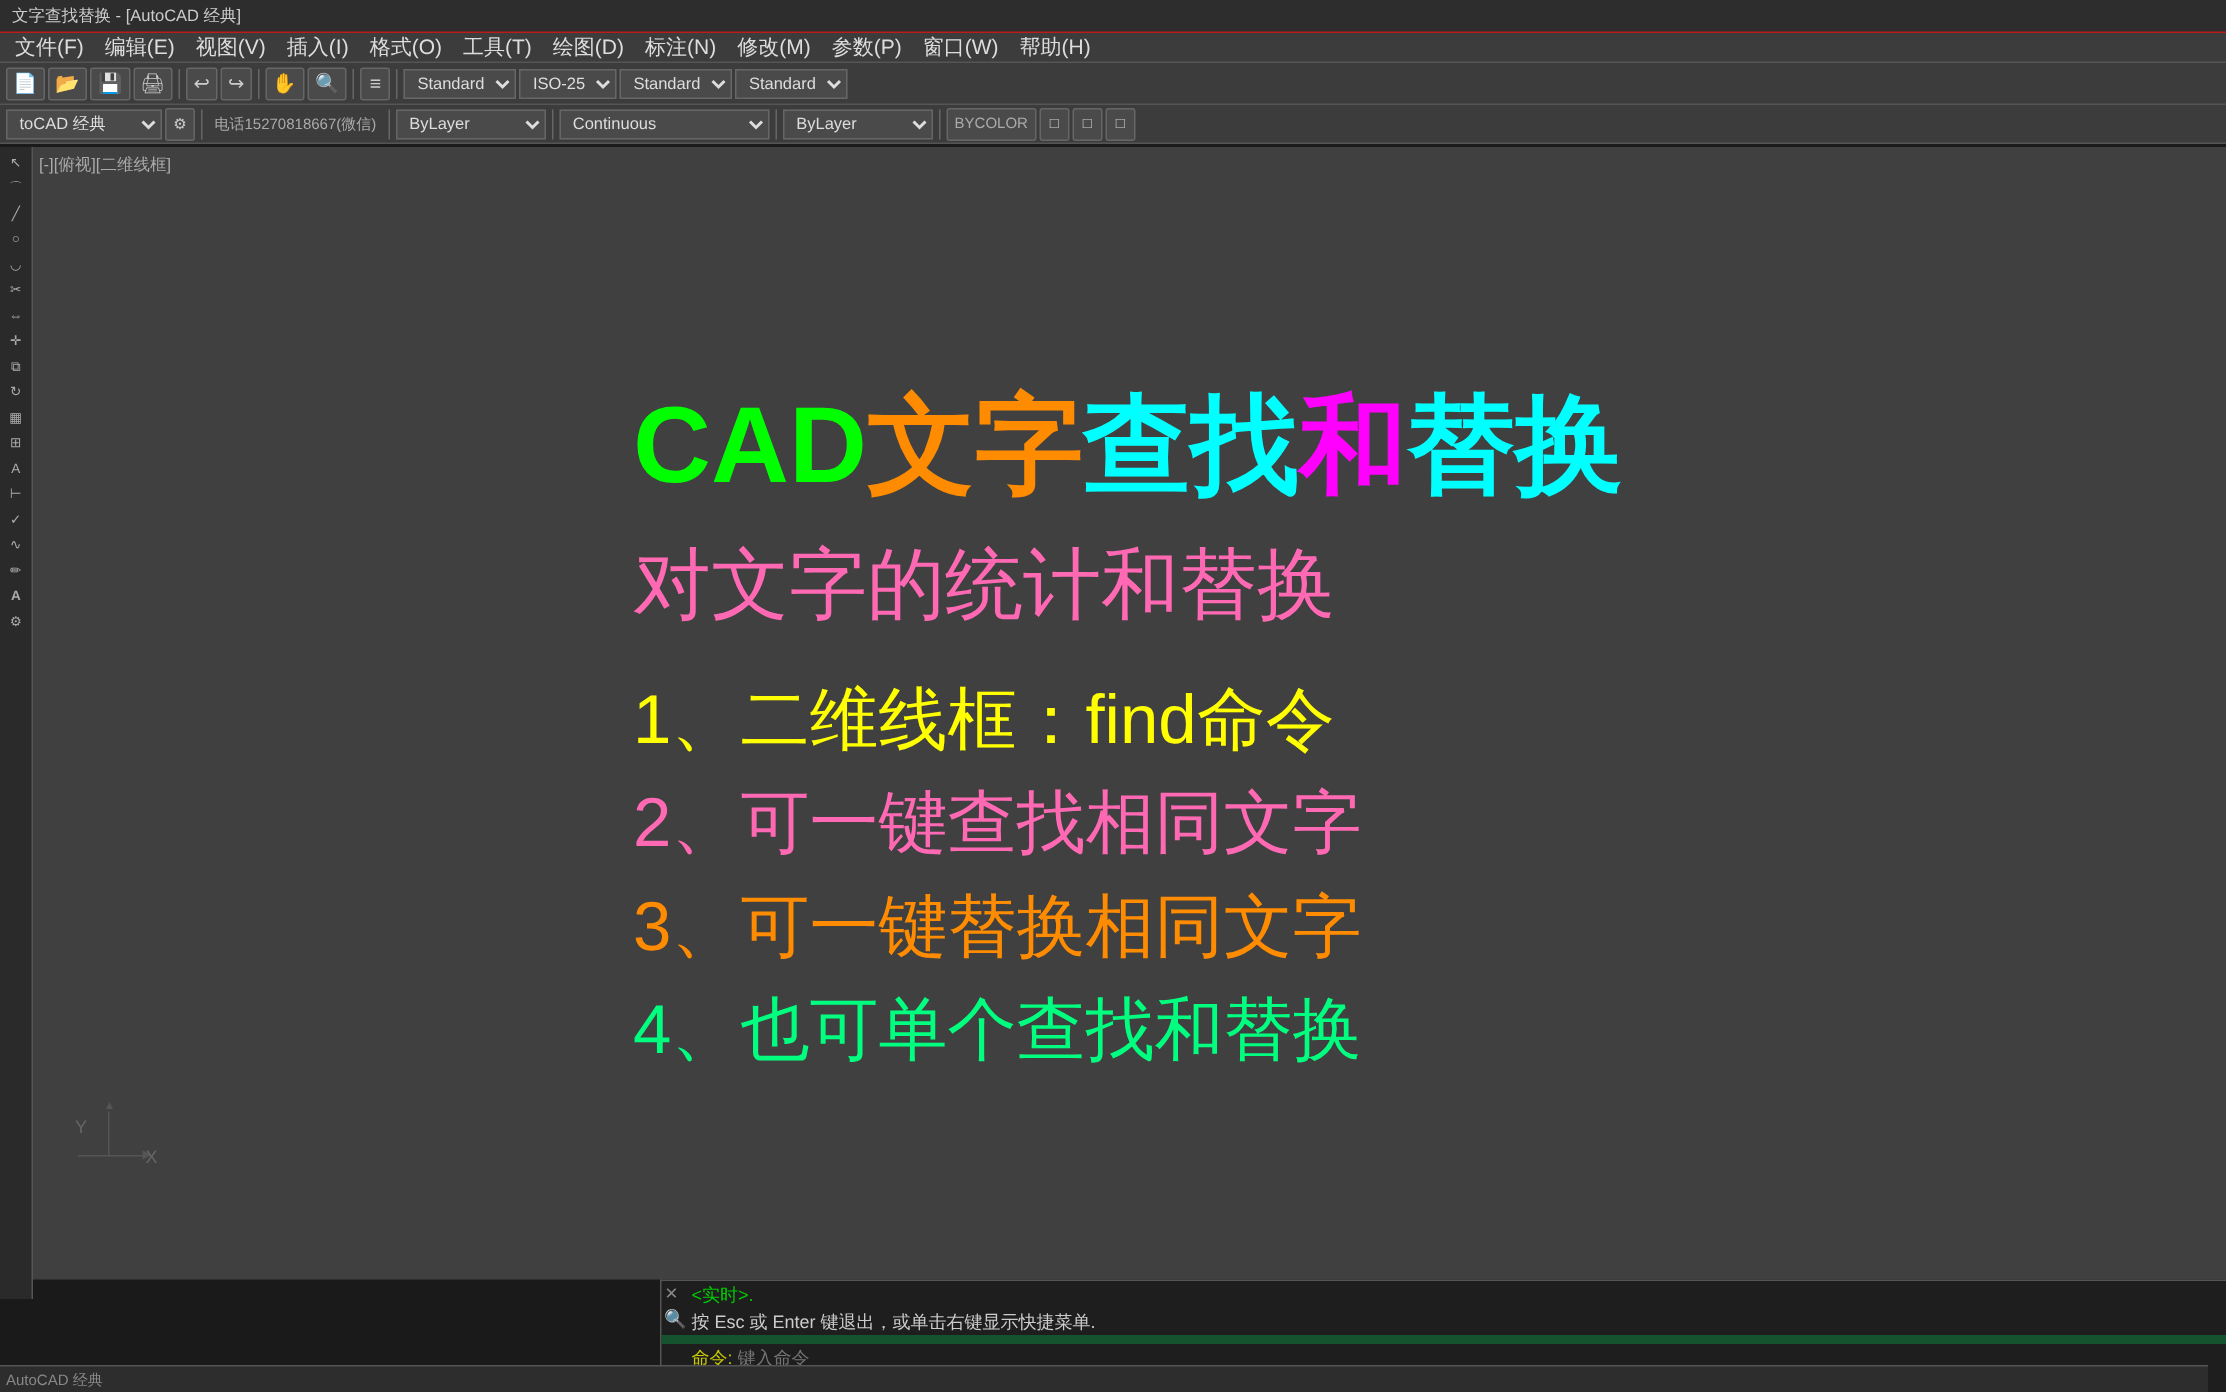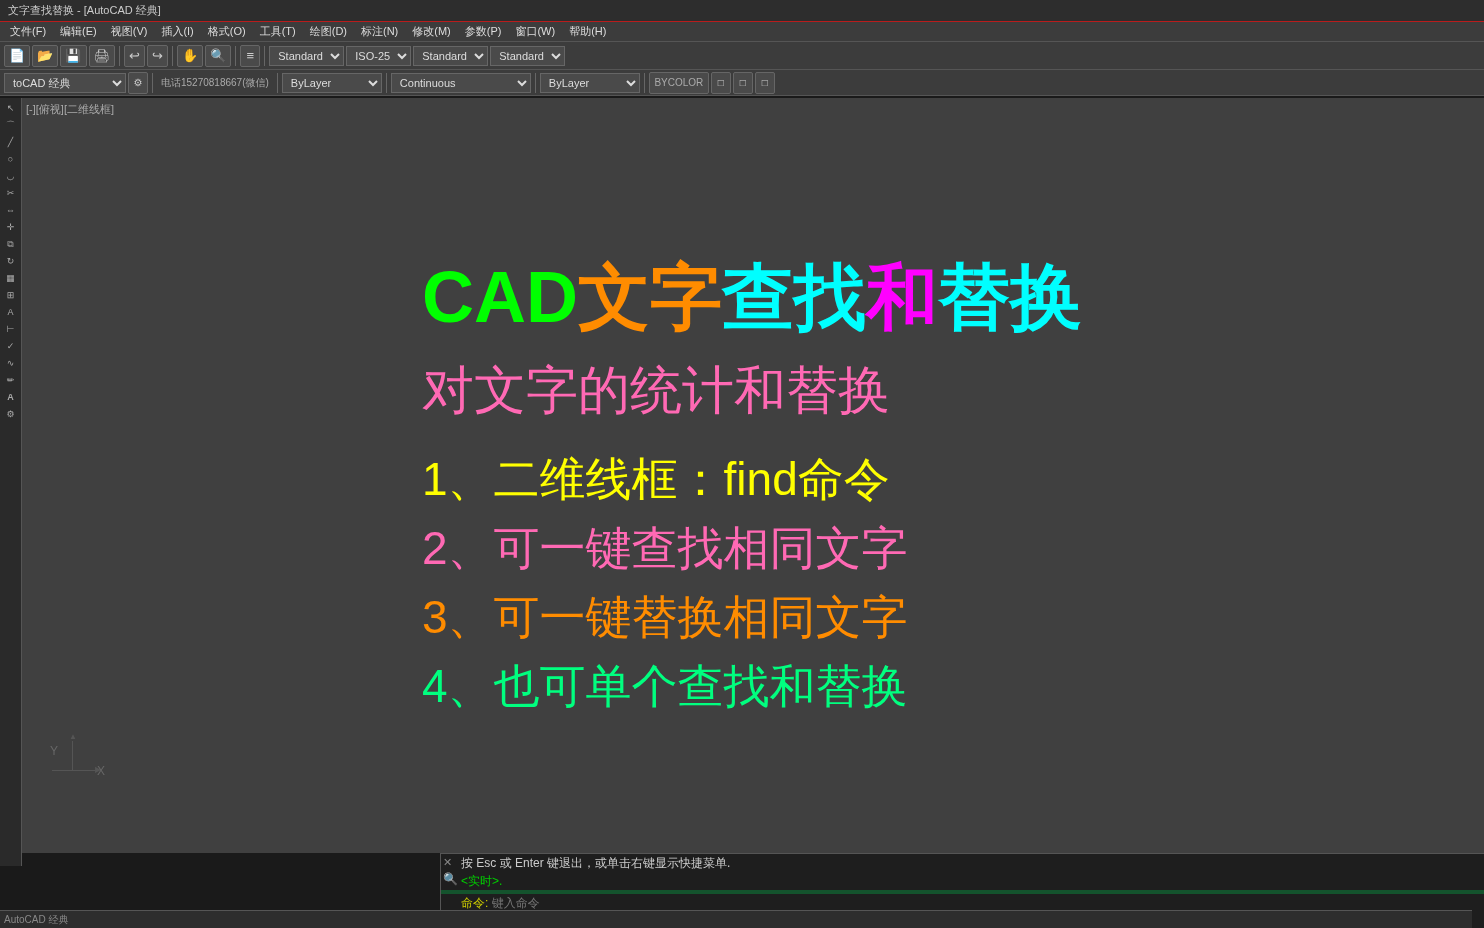--- a/index.html
+++ b/index.html
@@ -33,21 +33,21 @@
       height: 20px;
       background: #3c3c3c;
       display: flex;
       align-items: center;
       padding: 0 4px;
       border-bottom: 1px solid #555;
       gap: 2px;
     }
     .menu-item {
       color: #ddd;
-      font-size: 11px;
+      font-size: 14px;
       padding: 0 6px;
       cursor: pointer;
       white-space: nowrap;
     }
 
     
     #toolbar1 {
       width: 100%;
       height: 28px;
       background: #3c3c3c;
@@ -230,21 +230,21 @@
       line-height: 18px;
     }
     .cmd-green { color: #00cc00; }
     .cmd-white { color: #cccccc; }
     .cmd-yellow { color: #cccc00; }
     .cmd-input-line {
       padding-left: 20px;
       font-size: 12px;
       line-height: 18px;
       color: #999;
-      border-top: 4px solid #14532d;
+      border-top: 6px solid #14532d;
     }
 
     
     #taskbar {
       position: absolute;
       bottom: 0;
       left: 0;
       right: 12px;
       height: 18px;
       background: #2d2d2d;
@@ -344,21 +344,21 @@
   </select>
   <select class="toolbar-select">
     <option>Standard</option>
   </select>
   <select class="toolbar-select">
     <option>Standard</option>
   </select>
 </div>
 
 <div id="toolbar2">
-  <select class="toolbar-select" style="width:122px;">
+  <select class="toolbar-select" style="width:104px;">
     <option>toCAD 经典</option>
   </select>
   <div class="toolbar-btn" style="font-size:10px;">⚙</div>
   <div class="toolbar-separator"></div>
   <div class="toolbar-btn" style="font-size:10px; background:none; border:none; color:#aaa; width:auto;">
     <span>电话15270818667(微信)</span>
   </div>
   <div class="toolbar-separator"></div>
   <select class="toolbar-select" style="width:100px;">
     <option>ByLayer</option>
@@ -431,24 +431,24 @@
   <div class="axis-arrow-top">▲</div>
   <div class="axis-arrow-right">▶</div>
   <div id="y-axis">Y</div>
   <div id="x-axis">X</div>
 </div>
 
 <div id="command-area">
   <div id="command-close">✕</div>
   <div id="command-search">🔍</div>
   <div class="command-line">
+    <span class="cmd-green">&lt;实时&gt;.</span>
+  </div>
+  <div class="command-line">
     <span class="cmd-white">按 Esc 或 Enter 键退出，或单击右键显示快捷菜单.</span>
-  </div>
-  <div class="command-line">
-    <span class="cmd-green">&lt;实时&gt;.</span>
   </div>
   <div class="cmd-input-line">
     <span class="cmd-yellow">命令: </span>
     <input type="text" style="background: transparent; border: none; color: rgb(204, 204, 204); font-size: 12px; outline: none; width: 300px;" placeholder="键入命令">
   </div>
 </div>
 
 <div id="taskbar">
   <span style="color:#888; font-size:10px;">AutoCAD 经典</span>
 </div>

